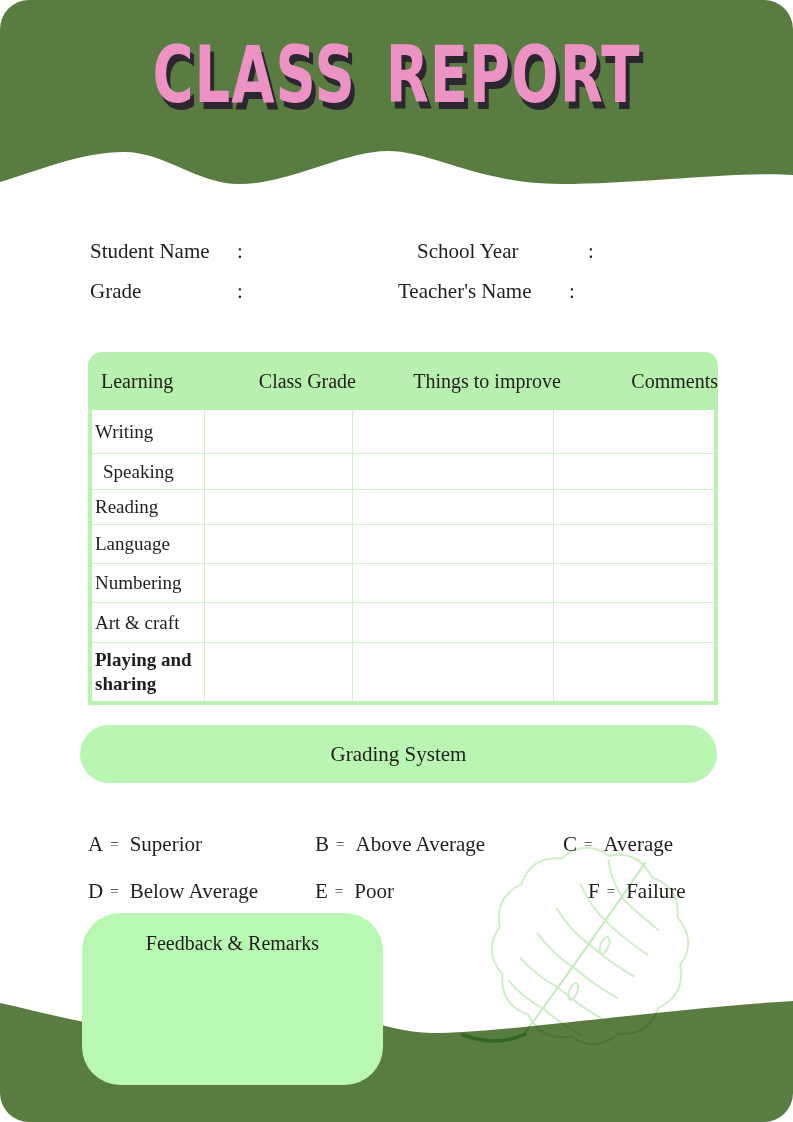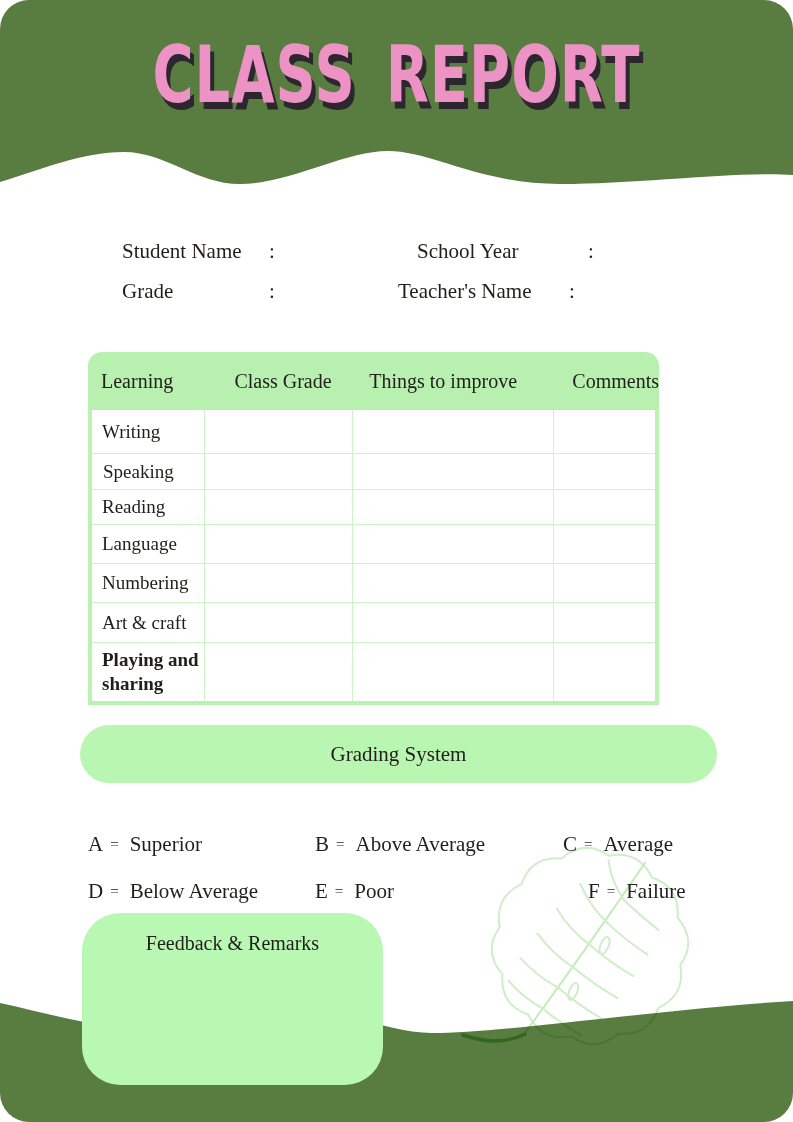--- a/index.html
+++ b/index.html
@@ -15,45 +15,45 @@
     transform:scaleY(1.4);transform-origin:top center;
   }
   .title-word{
     font-family:"DejaVu Sans",sans-serif;font-weight:800;font-size:56px;line-height:1;
     color:#ec92c4;letter-spacing:1px;
     text-shadow:4px 5px 0 #2c262e;
   }
   
   .info-field{position:absolute;font-size:21px;line-height:26px;white-space:nowrap;}
   .info-field .flabel{display:inline-block;}
-  .f-left .flabel{width:147px;margin-left:32px;}
+  .f-left .flabel{width:147px;}
   .f-right .flabel{width:171px;}
   .colon{display:inline-block;}
   .fvalue{display:inline-block;min-width:60px;}
   
-  .report-table{position:absolute;left:88px;top:352px;width:571px;}
+  .report-table{position:absolute;left:88px;top:352px;width:630px;}
   .thead{
     display:flex;align-items:center;height:58px;background:#b8f0b0;
     border-radius:14px 14px 0 0;box-sizing:border-box;
   }
   .th{font-size:20px;text-align:right;}
   .th-0{width:116px;text-align:left;padding-left:13px;box-sizing:border-box;}
   .th-1{width:152px;}
   .th-2{width:205px;}
   .th-3{width:157px;}
   .tbody{
     border-left:4px solid #b9f2b1;border-right:4px solid #b9f2b1;border-bottom:4px solid #b9f2b1;
     box-sizing:border-box;background:#ffffff;
   }
   .tr{display:flex;}
   .tr + .tr{border-top:1.5px solid #cdf4c6;}
   .tr-0{height:43px;} .tr-1{height:34px;} .tr-2{height:35px;}
   .tr-3{height:38px;} .tr-4{height:38px;} .tr-5{height:39px;} .tr-6{height:58px;font-weight:bold;}
   .td{box-sizing:border-box;display:flex;align-items:center;}
-  .td-0{width:112px;padding-left:10px;font-size:19px;line-height:1.25;}
+  .td-0{width:112px;padding-left:3px;font-size:19px;line-height:1.25;}
   .td-1{width:148px;border-left:1.5px solid #cdf4c6;}
   .td-2{width:201px;border-left:1.5px solid #cdf4c6;}
   .td-3{flex:1;border-left:1.5px solid #cdf4c6;}
   .tr-2 .td-0{padding-left:11px;}
   
   .grading-banner{
     position:absolute;left:80px;top:725px;width:637px;height:58px;border-radius:32px;
     background:#b9f6b2;display:flex;align-items:center;justify-content:center;
   }
   .grading-title{font-size:21px;}

